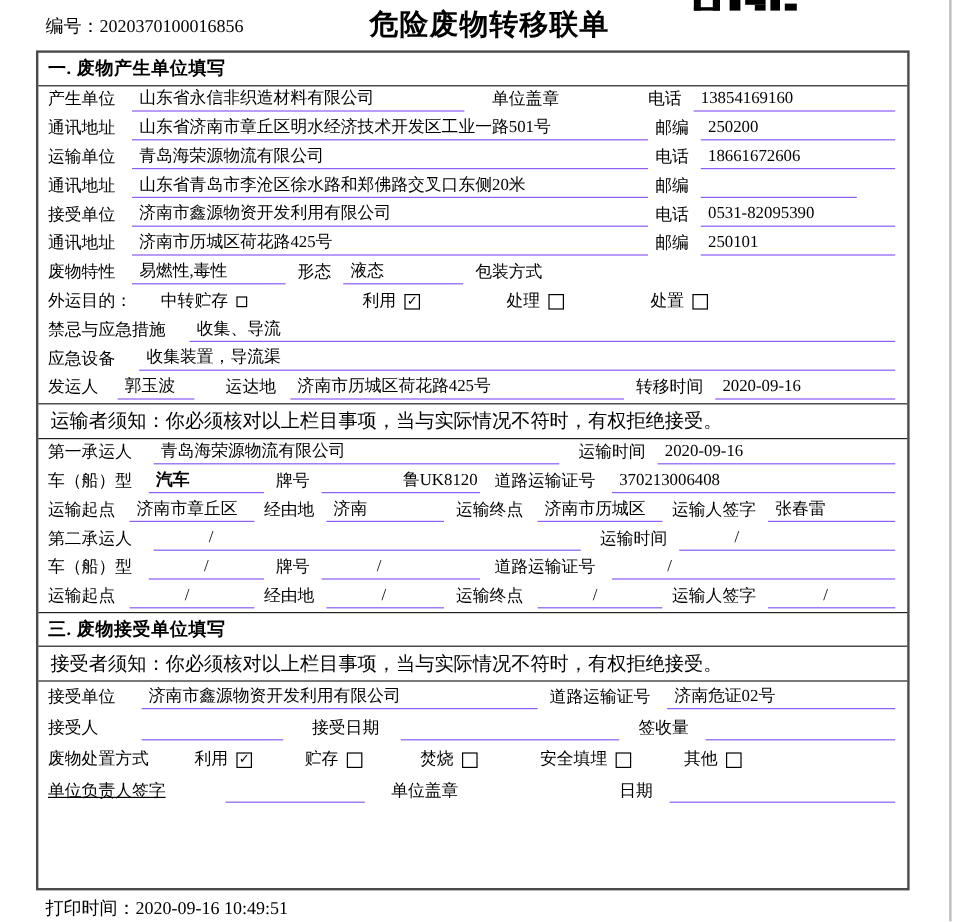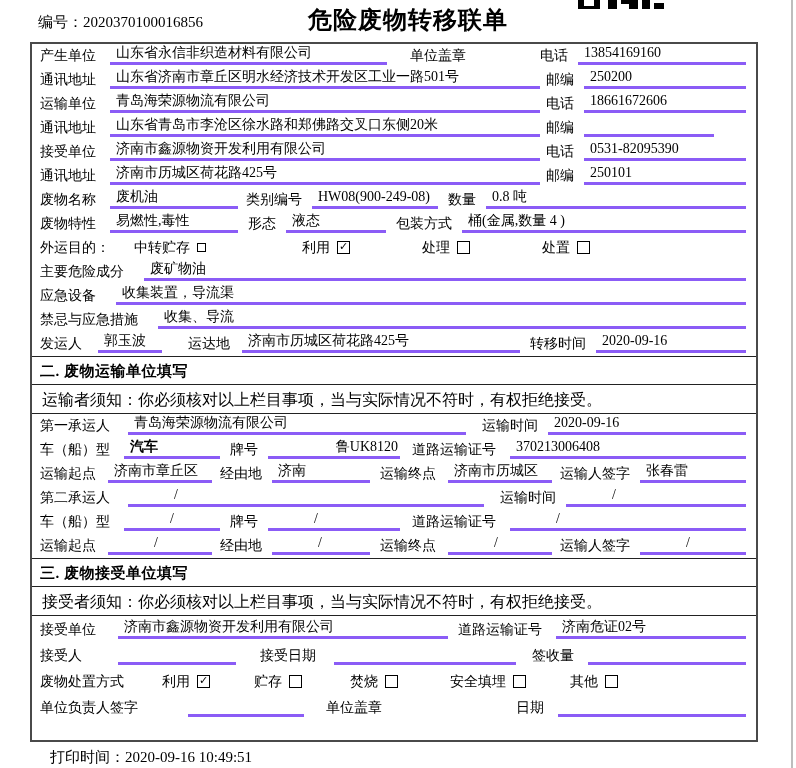--- a/index.html
+++ b/index.html
@@ -20,34 +20,34 @@
   .sec-header{
     font-weight:bold;font-size:15px;line-height:18px;
     padding:5px 8px 4px 8px;border-bottom:1.5px solid #222;letter-spacing:.5px;
   }
   .note{font-size:16px;line-height:18px;padding:6px 8px 4px 10px;border-bottom:1.5px solid #222;}
   .row{display:flex;align-items:flex-end;height:24px;padding:0 10px 3px 8px;box-sizing:border-box;}
   .sec:last-child .row{height:26px;}
   .lab{display:inline-block;font-size:14px;line-height:18px;white-space:nowrap;flex:none;}
   .fld{
     display:inline-block;font-size:14px;line-height:17px;white-space:nowrap;
-    border-bottom:3px solid #8b5cf6;padding:0 2px 1px 6px;box-sizing:border-box;flex:none;
+    border-bottom:1px solid #8b5cf6;padding:0 2px 1px 6px;box-sizing:border-box;flex:none;
     overflow:hidden;
   }
   .grow{flex:1 1 auto;}
   .slash{padding-left:46px;}
   .ck{display:inline-flex;align-items:center;flex:none;}
   .ck .lab{margin-right:7px;}
   .box{
     width:13px;height:13px;border:1.5px solid #000;box-sizing:border-box;flex:none;
     font-size:11px;line-height:10px;text-align:center;margin-bottom:1px;
     font-family:"DejaVu Sans",sans-serif;
   }
   .box.small{width:9px;height:9px;margin-bottom:2px;}
-  #print-time{position:absolute;left:50px;top:748px;font-size:15px;white-space:nowrap;}
+  #print-time{position:absolute;left:38px;top:748px;font-size:15px;white-space:nowrap;}
 </style>
 </head>
 <body>
 
 <div id="serial"><span>编号：</span><span>2020370100016856</span></div>
 
 <div id="title">危险废物转移联单</div>
 
 <svg id="qr" width="88" height="9" viewBox="0 0 88 9">
   <rect x="0" y="0" width="6" height="9" fill="#000"></rect>
@@ -55,20 +55,21 @@
   <rect x="0" y="6" width="22" height="3" fill="#000"></rect>
   <rect x="30" y="0" width="9" height="9" fill="#000"></rect>
   <rect x="43" y="0" width="17" height="4" fill="#000"></rect>
   <rect x="51" y="4" width="9" height="5" fill="#000"></rect>
   <rect x="64" y="0" width="8" height="9" fill="#000"></rect>
   <rect x="76" y="3" width="10" height="6" fill="#000"></rect>
 </svg>
 
 <div id="form-box">
     <section class="sec">
+      <div class="sec-header">一. 废物产生单位填写</div>
       <div class="row">
         <span class="lab" style="width: 64px;">产生单位</span>
         <span class="fld" style="width: 277px; margin-left: 6px;">山东省永信非织造材料有限公司</span>
         <span class="lab" style="width: 58px; margin-left: 23px;">单位盖章</span>
         <span class="lab" style="width: 30px; margin-left: 72px;">电话</span>
         <span class="fld grow" style="margin-left: 8px;">13854169160</span>
       </div>
       <div class="row">
         <span class="lab" style="width: 64px;">通讯地址</span>
         <span class="fld" style="width: 430px; margin-left: 6px;">山东省济南市章丘区明水经济技术开发区工业一路501号</span>
@@ -93,34 +94,25 @@
         <span class="lab" style="width: 30px; margin-left: 6px;">电话</span>
         <span class="fld grow" style="margin-left: 8px;">0531-82095390</span>
       </div>
       <div class="row">
         <span class="lab" style="width: 64px;">通讯地址</span>
         <span class="fld" style="width: 430px; margin-left: 6px;">济南市历城区荷花路425号</span>
         <span class="lab" style="width: 30px; margin-left: 6px;">邮编</span>
         <span class="fld grow" style="margin-left: 8px;">250101</span>
       </div>
       <div class="row">
-        <span class="lab" style="width: 64px;">废物名称</span>
-        <span class="fld" style="width: 128px; margin-left: 6px;">废机油</span>
-        <span class="lab" style="width: 58px; margin-left: 8px;">类别编号</span>
-        <span class="fld" style="width: 126px; margin-left: 8px;">HW08(900-249-08)</span>
-        <span class="lab" style="width: 30px; margin-left: 10px;">数量</span>
-        <span class="fld grow" style="margin-left: 8px;">0.8 吨</span>
-      </div>
-      <div class="row">
         <span class="lab" style="width: 64px;">废物特性</span>
         <span class="fld" style="width: 128px; margin-left: 6px;">易燃性,毒性</span>
         <span class="lab" style="width: 30px; margin-left: 10px;">形态</span>
         <span class="fld" style="width: 100px; margin-left: 8px;">液态</span>
         <span class="lab" style="width: 58px; margin-left: 10px;">包装方式</span>
-        <span class="fld grow" style="margin-left: 8px;">桶(金属,数量 4 )</span>
       </div>
       <div class="row">
         <span class="lab" style="width: 82px;">外运目的：</span>
         <span class="ck" style="margin-left: 12px;">
           <span class="lab">中转贮存</span>
           <span class="box small"></span>
         </span>
         <span class="ck" style="margin-left: 96px;">
           <span class="lab">利用</span>
           <span class="box">✓</span>
@@ -128,42 +120,37 @@
         <span class="ck" style="margin-left: 72px;">
           <span class="lab">处理</span>
           <span class="box"></span>
         </span>
         <span class="ck" style="margin-left: 72px;">
           <span class="lab">处置</span>
           <span class="box"></span>
         </span>
       </div>
       <div class="row">
-        <span class="lab" style="width: 92px;">主要危险成分</span>
-        <span class="fld grow" style="margin-left: 12px;">废矿物油</span>
+        <span class="lab" style="width: 106px;">禁忌与应急措施</span>
+        <span class="fld grow" style="margin-left: 12px;">收集、导流</span>
       </div>
       <div class="row">
         <span class="lab" style="width: 64px;">应急设备</span>
         <span class="fld grow" style="margin-left: 12px;">收集装置，导流渠</span>
-      </div>
-      <div class="row">
-        <span class="lab" style="width: 106px;">禁忌与应急措施</span>
-        <span class="fld grow" style="margin-left: 12px;">收集、导流</span>
       </div>
       <div class="row">
         <span class="lab" style="width: 48px;">发运人</span>
         <span class="fld" style="width: 64px; margin-left: 10px;">郭玉波</span>
         <span class="lab" style="width: 46px; margin-left: 26px;">运达地</span>
         <span class="fld" style="width: 278px; margin-left: 8px;">济南市历城区荷花路425号</span>
         <span class="lab" style="width: 58px; margin-left: 10px;">转移时间</span>
         <span class="fld grow" style="margin-left: 8px;">2020-09-16</span>
       </div>
     </section>
     <section class="sec">
-      <div class="sec-header">二. 废物运输单位填写</div>
       <div class="note">运输者须知：你必须核对以上栏目事项，当与实际情况不符时，有权拒绝接受。</div>
       <div class="row">
         <span class="lab" style="width: 78px;">第一承运人</span>
         <span class="fld" style="width: 338px; margin-left: 10px;">青岛海荣源物流有限公司</span>
         <span class="lab" style="width: 58px; margin-left: 16px;">运输时间</span>
         <span class="fld grow" style="margin-left: 8px;">2020-09-16</span>
       </div>
       <div class="row">
         <span class="lab" style="width: 76px;">车（船）型</span>
         <span class="fld" style="width: 96px; margin-left: 8px; font-weight: bold;">汽车</span>
@@ -241,21 +228,21 @@
         <span class="ck" style="margin-left: 52px;">
           <span class="lab">安全填埋</span>
           <span class="box"></span>
         </span>
         <span class="ck" style="margin-left: 44px;">
           <span class="lab">其他</span>
           <span class="box"></span>
         </span>
       </div>
       <div class="row">
-        <span class="lab" style="width: 104px;">单位负责人签字</span>
+        <span class="lab" style="width: 104px; text-decoration: underline;">单位负责人签字</span>
         <span class="fld" style="width: 116px; margin-left: 44px;"></span>
         <span class="lab" style="width: 58px; margin-left: 22px;">单位盖章</span>
         <span class="lab" style="width: 30px; margin-left: 132px;">日期</span>
         <span class="fld grow" style="margin-left: 12px;"></span>
       </div>
     </section>
   </div>
 
 <div id="print-time"><span>打印时间：</span><span>2020-09-16 10:49:51</span></div>
 

